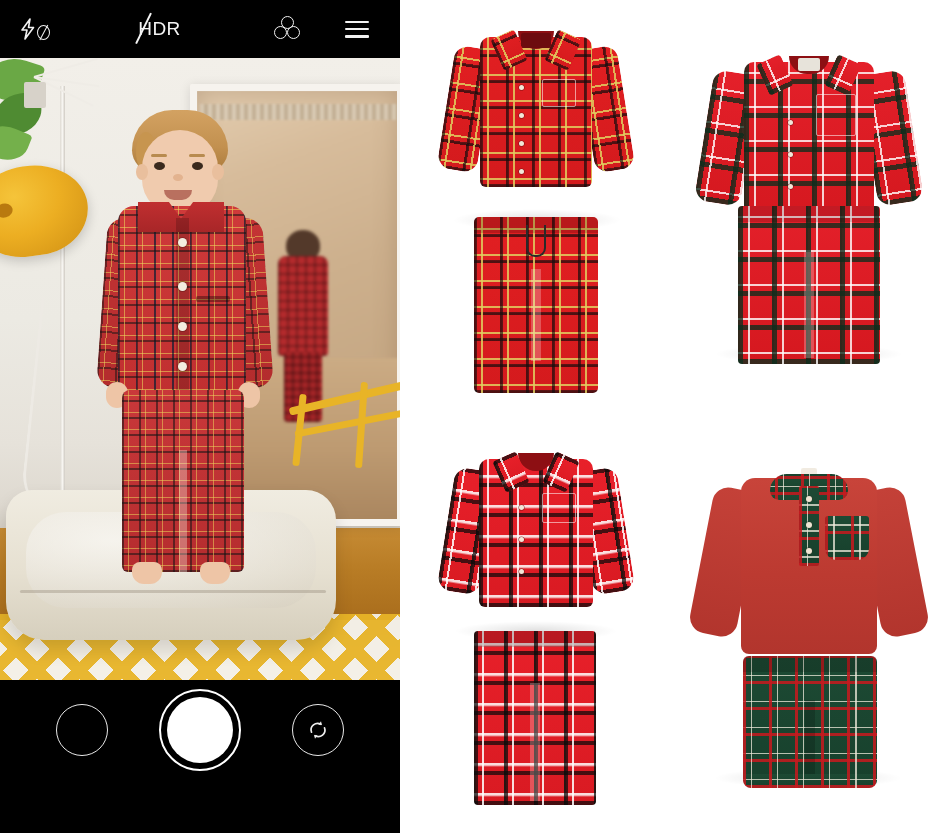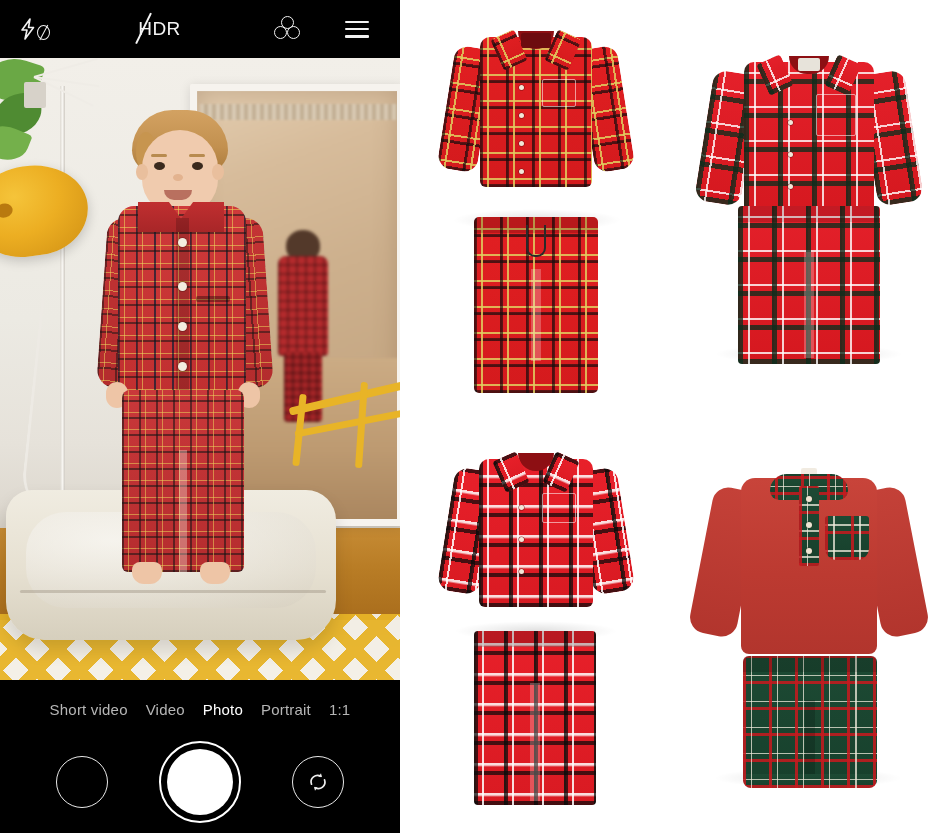--- a/index.html
+++ b/index.html
@@ -512,27 +512,20 @@
             <span class="hand r"></span>
           <span class="pants"></span>
           <span class="foot l"></span>
             <span class="foot r"></span>
         </div>
       </div>
     </div>
 
     <div class="bottom-bar">
 
-      <div class="mode-row">
-        <span class="mode">Short video</span>
-        <span class="mode">Video</span>
-        <span class="mode active">Photo</span>
-        <span class="mode">Portrait</span>
-        <span class="mode">1:1</span>
-      </div>
 
       <div class="shutter-row">
         <span class="gallery-thumb"></span>
 
         <span class="shutter">
           <i></i>
         </span>
 
         <span class="flip">
           <svg width="30" height="30" viewBox="0 0 30 30">

